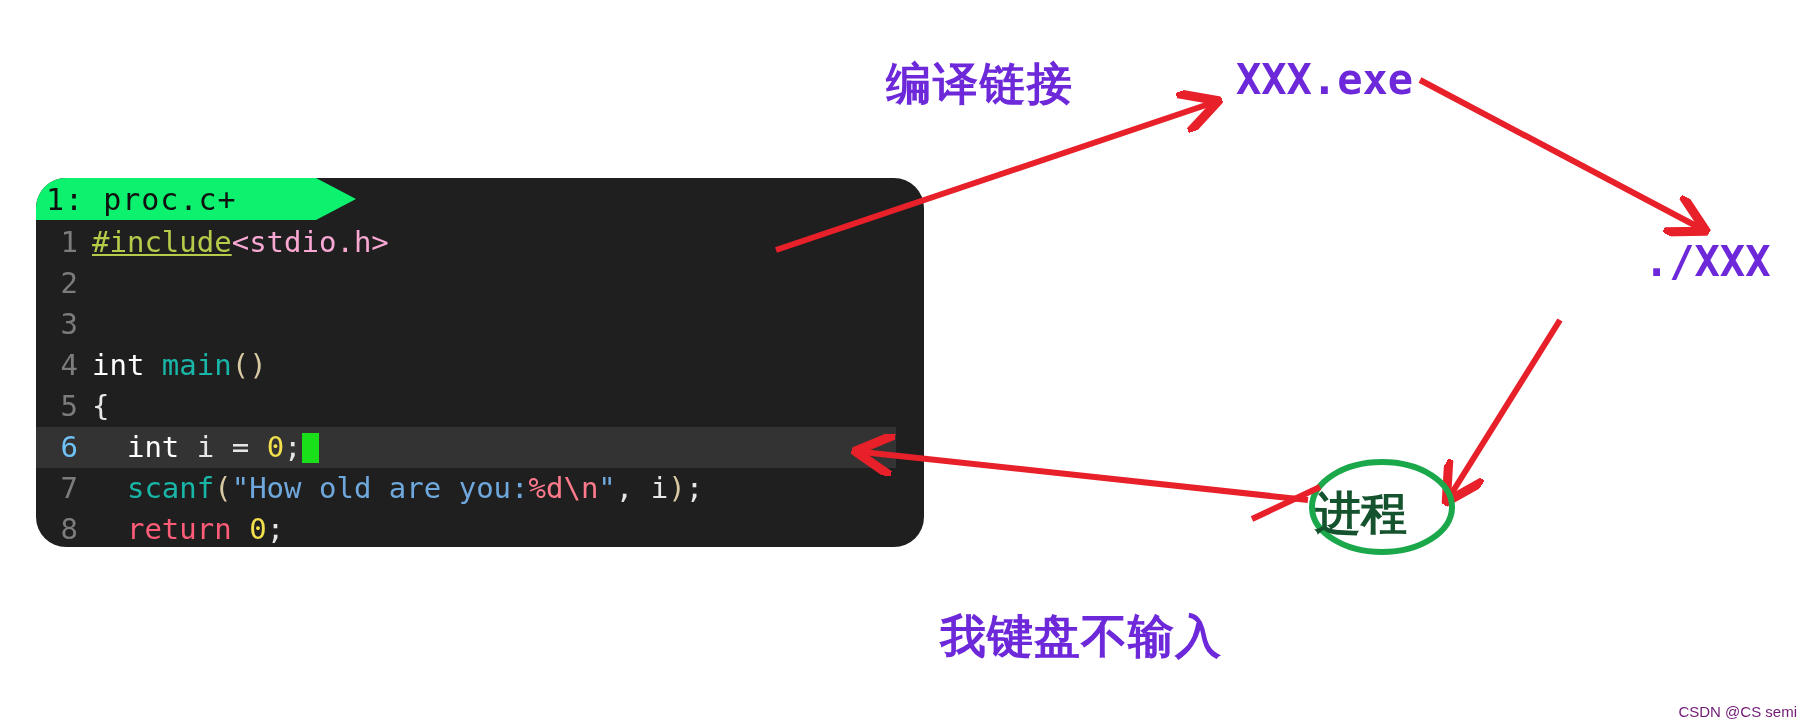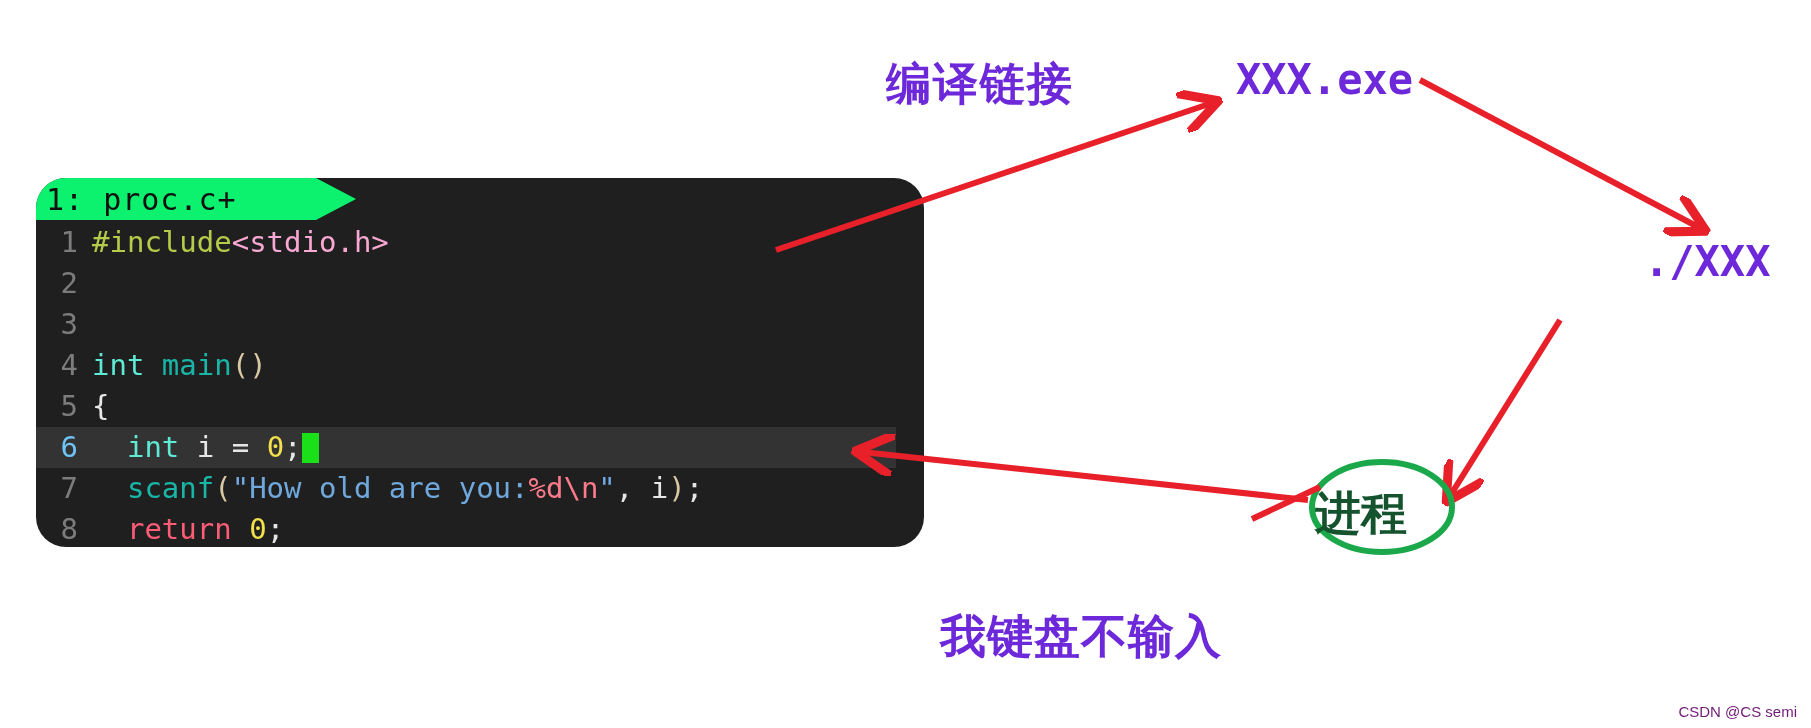--- a/index.html
+++ b/index.html
@@ -79,23 +79,23 @@
     color: #7c7c7c;
     box-sizing: border-box;
     user-select: none;
   }
   .code-line.current .ln {
     color: #6fc3f7;
   }
   .ctext { white-space: pre; }
 
   
-  .t-pp      { color: #b5cc4a; }          
+  .t-pp      { color: #b5cc4a; text-decoration: underline; }          
   .t-hdr     { color: #f9a8d4; }          
-  .t-kw      { color: #5eead4; }          
+  .t-kw      { color: #ffffff; }          
   .t-fn      { color: #19b6a8; }          
   .t-plain   { color: #e6e6e6; }
   .t-num     { color: #f2e14c; }          
   .t-str     { color: #6fa8dc; }          
   .t-esc     { color: #ff7b8c; }          
   .t-ret     { color: #ff5c78; }          
   .t-paren   { color: #d9c9a3; }
   .t-brace   { color: #e8e8e8; }
   .cursor {
     display: inline-block;

